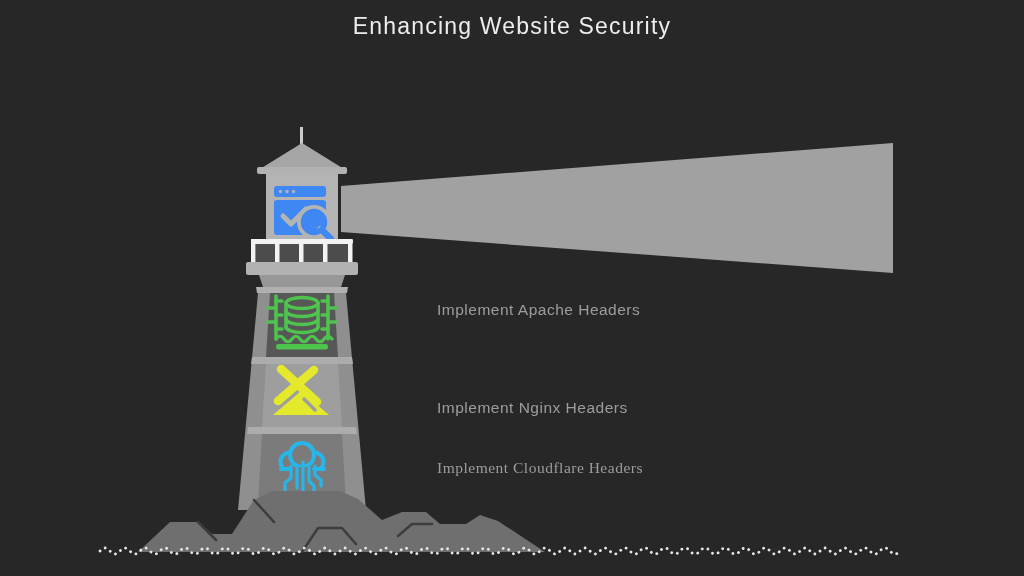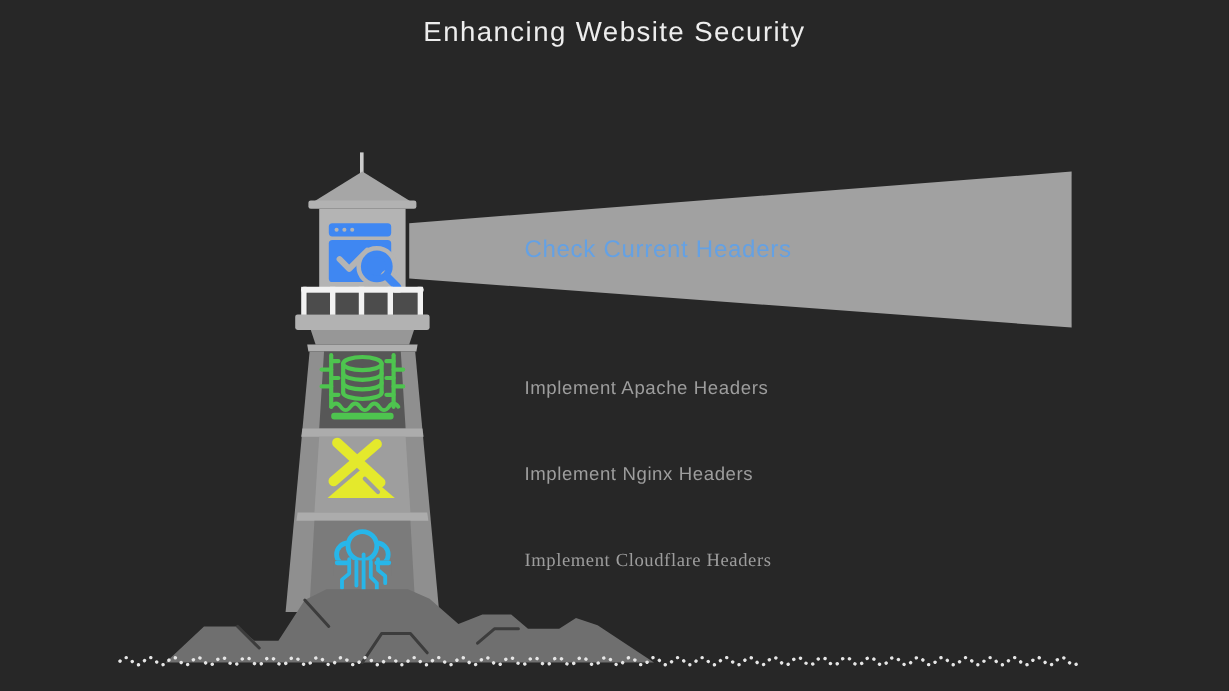--- a/index.html
+++ b/index.html
@@ -14,22 +14,22 @@
     color:#ededed;
   }
   .beam-label{
     position:absolute;left:437px;top:197px;
     font-size:20px;font-weight:500;letter-spacing:.6px;color:#64a1e4;
   }
   .step-label{
     position:absolute;left:437px;
     font-size:15.5px;font-weight:400;letter-spacing:.5px;color:#9d9d9d;
   }
-  .step-apache{top:315px;text-align:right;}
-  .step-nginx{top:387px;}
+  .step-apache{top:301px;text-align:right;}
+  .step-nginx{top:399px;}
   .step-cloudflare{top:459px;font-family:Liberation Serif, serif;}
 </style>
 </head>
 <body>
 
 <div class="stage">
 
   <svg class="scene" viewBox="0 0 1024 576">
 
     <polygon points="341,186 893,143 893,273 341,232" fill="#a1a1a1"></polygon>
@@ -120,18 +120,17 @@
         <path d="M254,500 L274,522"></path>
         <path d="M302,552 L318,528 L342,528 L356,544"></path>
         <path d="M398,536 L412,524 L432,524"></path>
       </g>
     </g>
 
     <path fill="none" stroke="#e6e6e6" stroke-width="2.8" stroke-linecap="round" stroke-dasharray="0.1 6" d="M100,551 q5,-6 10,0 t10,0 t10,0 t10,0 t10,0 t10,0 t10,0 t10,0 t10,0 t10,0 t10,0 t10,0 t10,0 t10,0 t10,0 t10,0 t10,0 t10,0 t10,0 t10,0 t10,0 t10,0 t10,0 t10,0 t10,0 t10,0 t10,0 t10,0 t10,0 t10,0 t10,0 t10,0 t10,0 t10,0 t10,0 t10,0 t10,0 t10,0 t10,0 t10,0 t10,0 t10,0 t10,0 t10,0 t10,0 t10,0 t10,0 t10,0 t10,0 t10,0 t10,0 t10,0 t10,0 t10,0 t10,0 t10,0 t10,0 t10,0 t10,0 t10,0 t10,0 t10,0 t10,0 t10,0 t10,0 t10,0 t10,0 t10,0 t10,0 t10,0 t10,0 t10,0 t10,0 t10,0 t10,0 t10,0 t10,0 t10,0 t10,0 t10,0"></path>
   </svg>
 
   <h1 class="title">Enhancing Website Security</h1>
-  <div class="beam-label">Check Current Headers</div>
   <div class="step-label step-apache">Implement Apache Headers</div>
   <div class="step-label step-nginx">Implement Nginx Headers</div>
   <div class="step-label step-cloudflare">Implement Cloudflare Headers</div>
 
 </div>
 
 </body></html>

